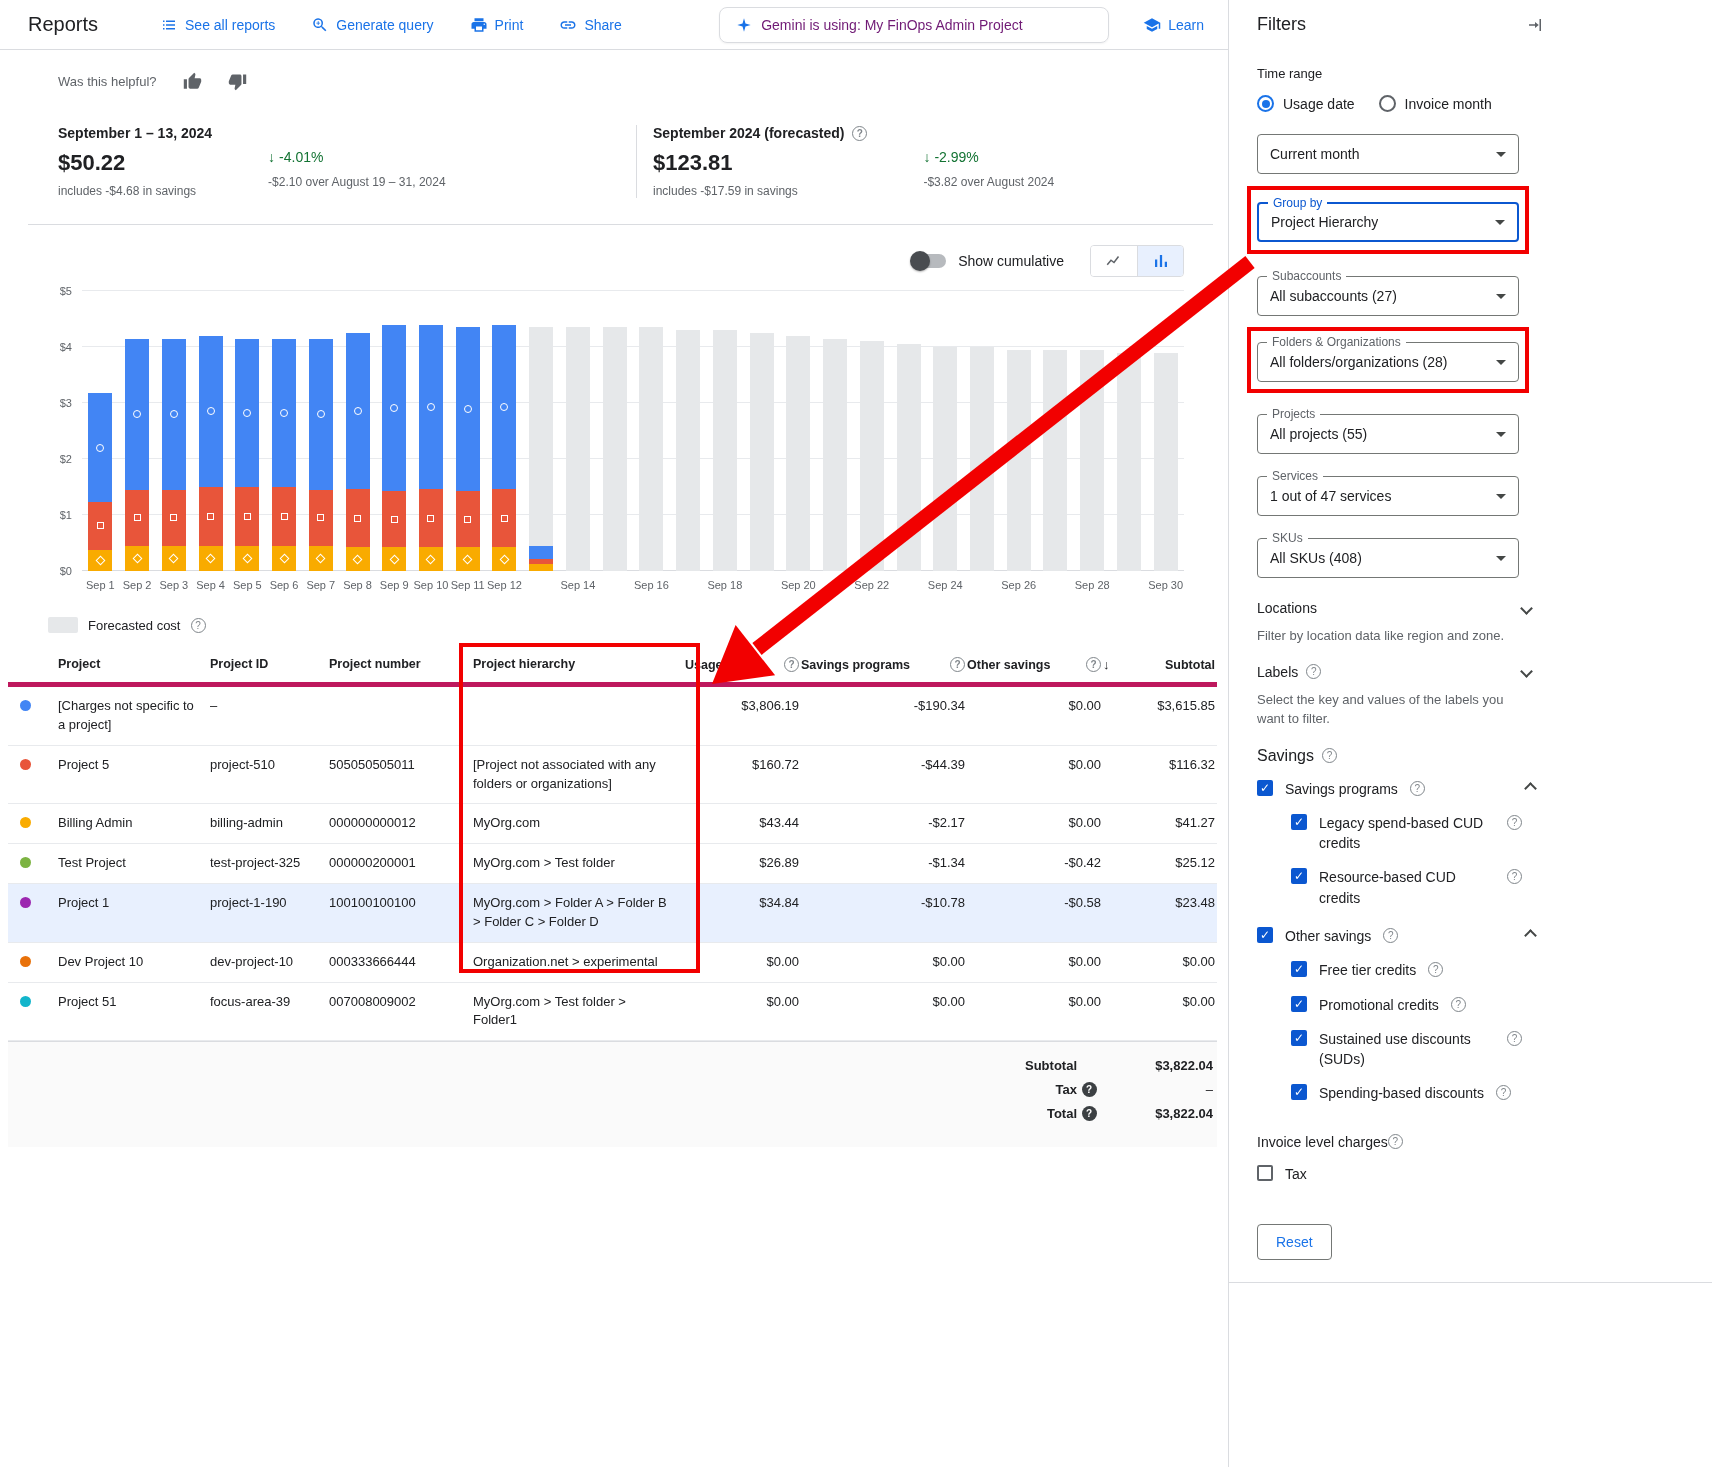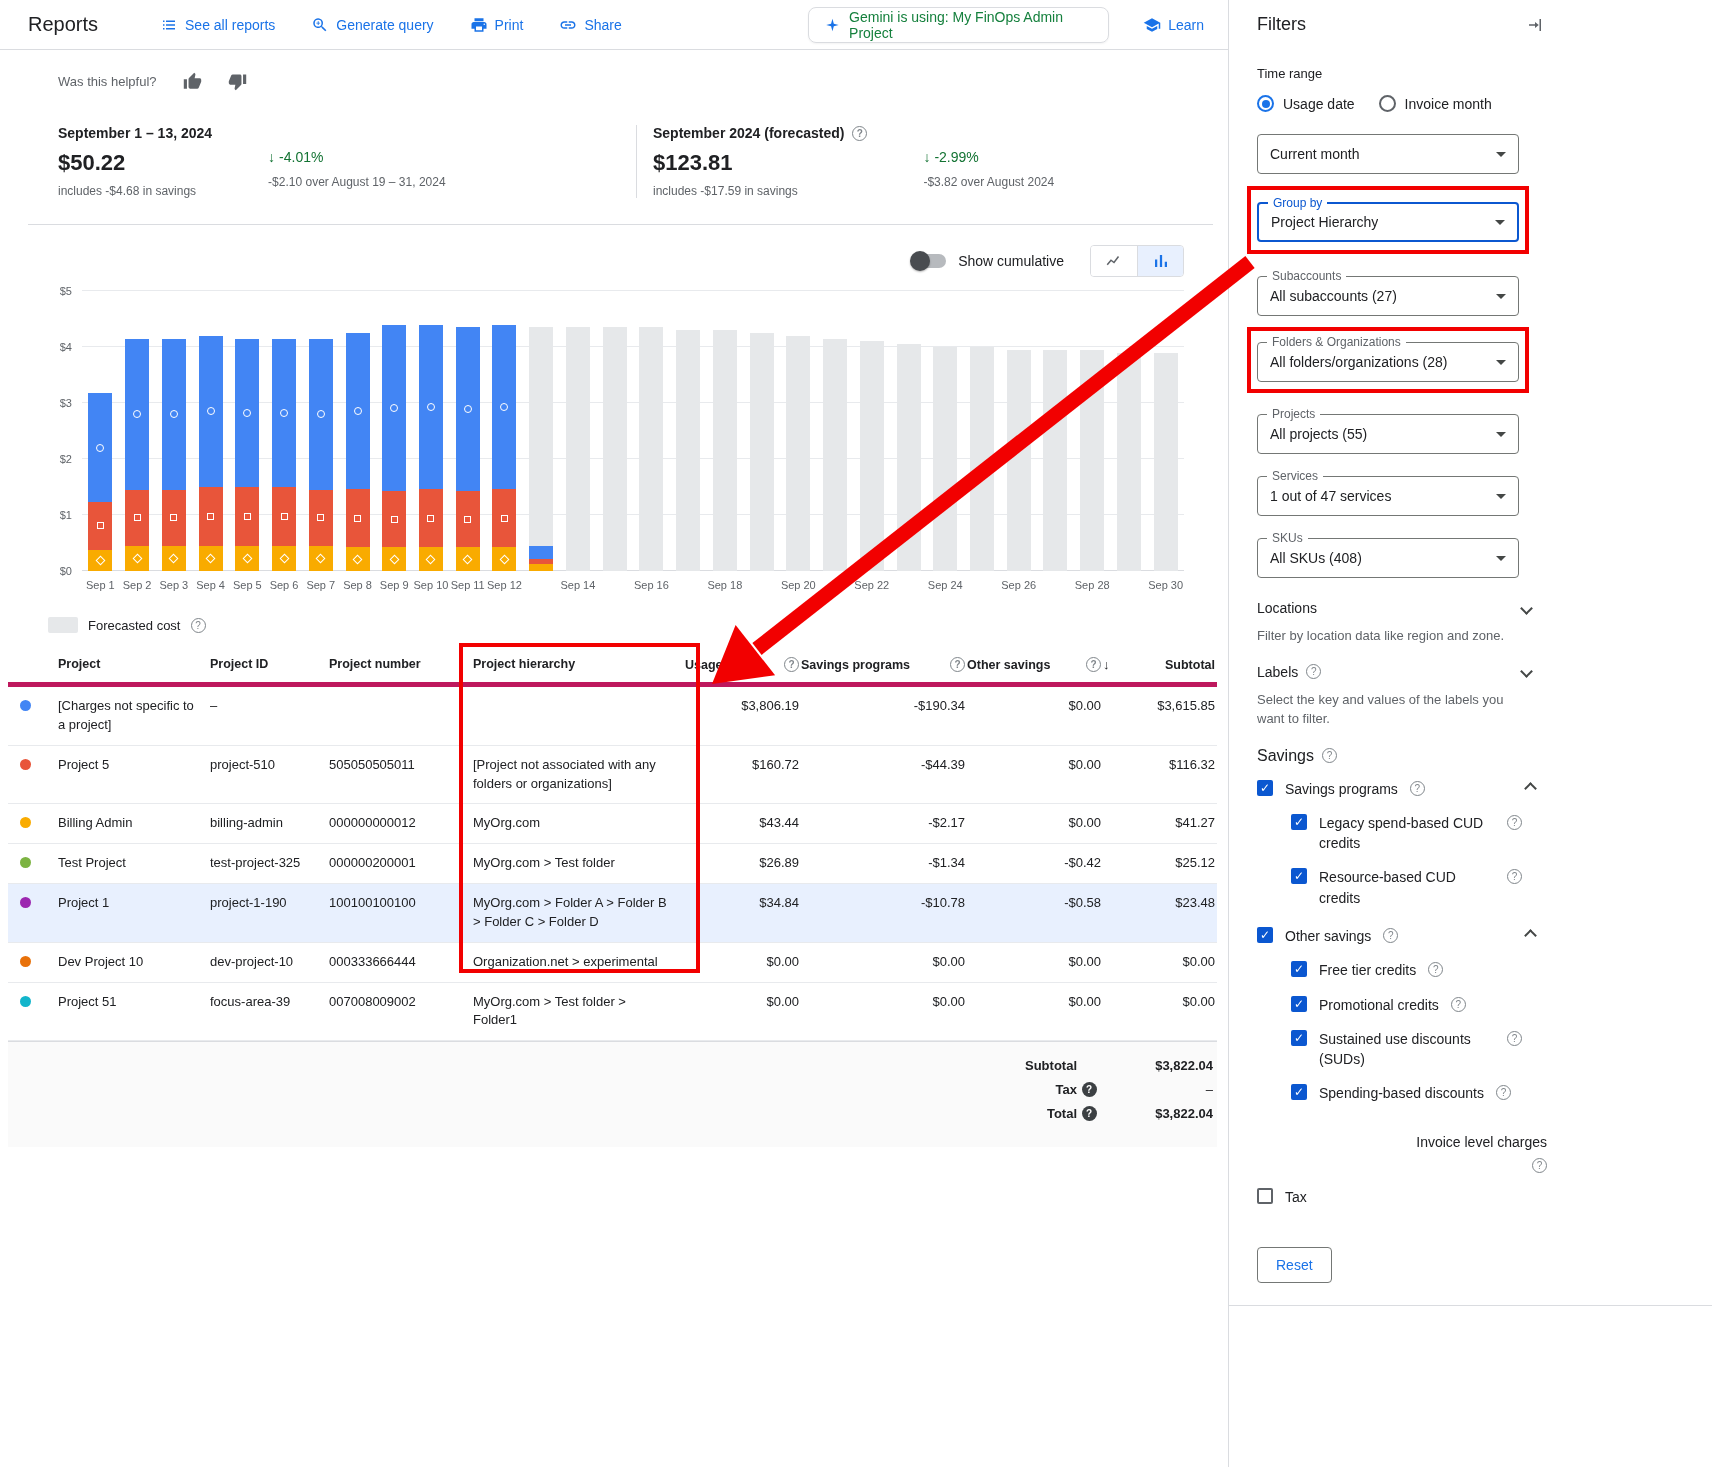--- a/index.html
+++ b/index.html
@@ -12,21 +12,21 @@
        font-family:"Liberation Sans","DejaVu Sans",sans-serif;color:var(--text);font-size:14px;}
   .app{display:flex;width:1712px;height:1467px;}
   .left-col{width:1228px;flex:0 0 1228px;}
   
   .topbar{height:50px;display:flex;align-items:center;padding:0 24px 0 28px;border-bottom:1px solid var(--border);}
   .page-title{font-size:20px;color:var(--text);}
   .topnav{display:flex;align-items:center;gap:36px;margin-left:62px;}
   .toplink{display:flex;align-items:center;gap:7px;color:var(--accent);font-size:14px;cursor:pointer;white-space:nowrap;}
   .toplink svg{flex:0 0 auto;}
   .gemini-pill{margin-left:auto;display:flex;align-items:center;gap:9px;border:1px solid var(--border);
-    border-radius:8px;height:36px;padding:0 16px;width:301px;color:#15803d;font-size:14px;box-shadow:0 1px 2px rgba(0,0,0,.05);}
+    border-radius:8px;height:36px;padding:0 16px;width:390px;color:#701a75;font-size:14px;box-shadow:0 1px 2px rgba(0,0,0,.05);text-align:center;}
   .learn{display:flex;align-items:center;gap:7px;color:var(--accent);margin-left:34px;cursor:pointer;}
   
   .content{padding:0 0 0 28px;}
   .report-card{border-bottom:1px solid var(--border);padding:22px 20px 26px 30px;margin-right:15px;}
   .helpful{display:flex;align-items:center;gap:26px;color:var(--gray);font-size:13px;}
   .thumb{color:var(--gray);cursor:pointer;display:inline-flex;}
   .summary{display:flex;margin-top:34px;}
   .sum-half{display:flex;gap:56px;flex:0 0 578px;}
   .sum-half+.sum-half{border-left:1px solid var(--border);padding-left:16px;}
   .sum-title{font-size:14px;font-weight:bold;color:var(--text);display:flex;align-items:center;gap:8px;}
@@ -115,21 +115,21 @@
   .chev.up{transform:rotate(-135deg);margin-top:5px;}
   .secdesc{font-size:13px;color:var(--gray);line-height:1.5;width:250px;margin:10px 0 18px 0;}
   .savings-title{display:flex;align-items:center;gap:8px;font-size:16px;color:var(--text);margin:14px 0 14px 0;}
   .cbrow{display:flex;align-items:flex-start;gap:12px;width:282px;margin-bottom:14px;cursor:pointer;}
   .cbrow.child{padding-left:34px;}
   .cb{width:16px;height:16px;border-radius:2px;flex:0 0 auto;margin-top:1px;}
   .cb.checked{background:#0b57d0;color:#fff;font-size:12px;display:flex;align-items:center;justify-content:center;}
   .cb.unchecked{border:2px solid #5f6368;background:#fff;}
   .cblabel{font-size:14px;color:var(--text);line-height:1.45;}
   .cbrow .help{margin-top:2px;}
-  .inv-title{display:flex;align-items:flex-end;gap:8px;font-size:14px;color:var(--text);margin:30px 0 14px 0;flex-direction:column;}
+  .inv-title{display:flex;align-items:flex-start;font-size:14px;color:var(--text);margin:30px 0 14px 0;}
   .reset-btn{margin-top:26px;display:inline-block;border:1px solid #747775;border-radius:4px;background:#fff;
              color:var(--accent);font-size:14px;padding:9px 18px;cursor:pointer;font-family:inherit;}
   .fdivider{border-top:1px solid var(--border);margin-top:22px;width:484px;margin-left:-28px;}
   
   .ann-overlay{position:absolute;inset:0;pointer-events:none;z-index:60;}
   .hier-box{left:451px;width:241px;top:-6px;height:330px;}
 </style>
 </head>
 <body>
 

